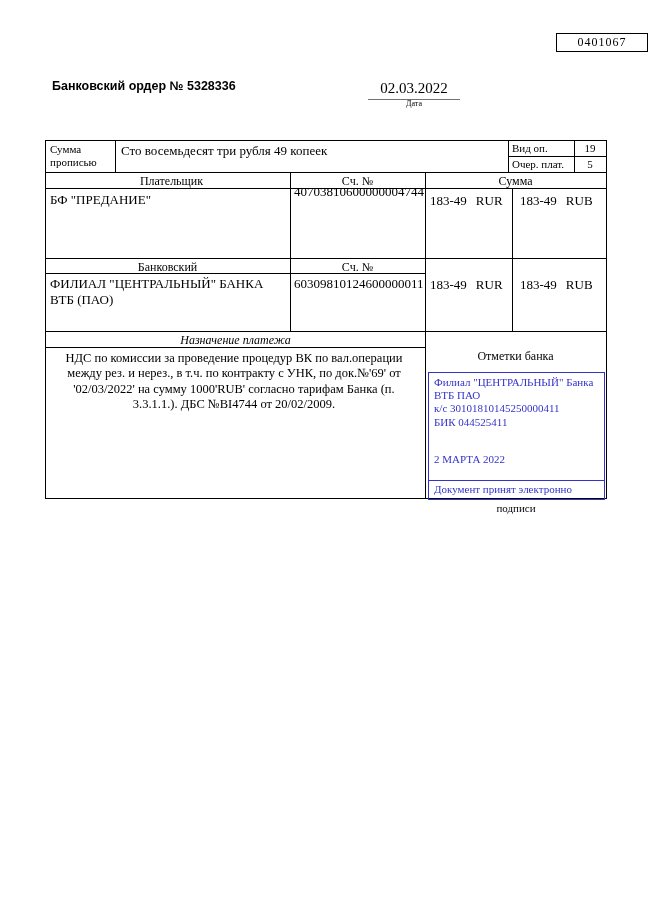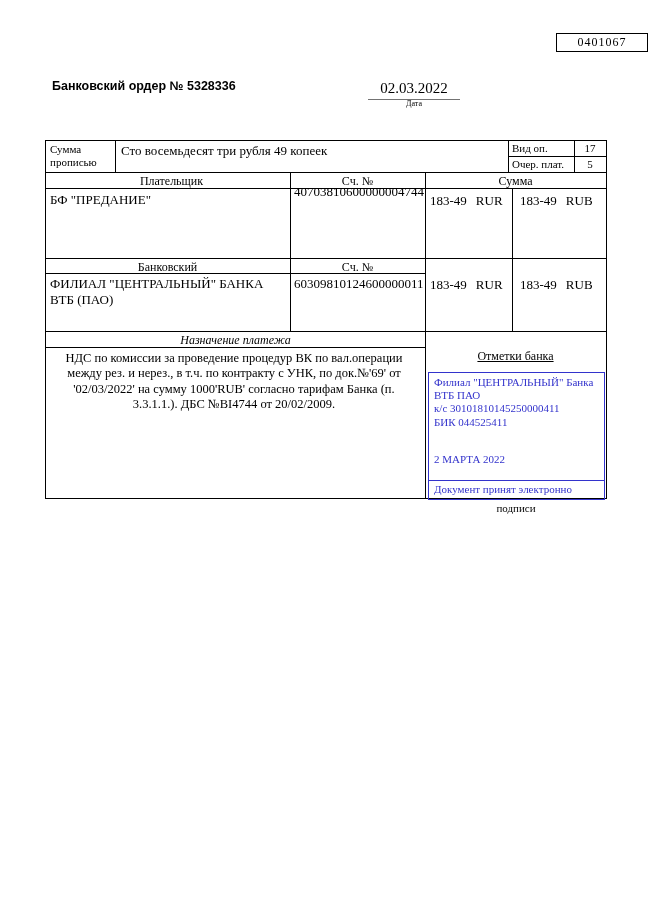--- a/index.html
+++ b/index.html
@@ -78,21 +78,21 @@
   <div class="line vl" style="left:425px; top:172px; height:327px;"></div>
   <div class="line vl" style="left:512px; top:188px; height:144px;"></div>
 
   <div class="abs t11" style="left:50px; top:143px; width:62px;">
     <div>Сумма</div>
     <div>прописью</div>
   </div>
   <div class="abs t13" style="left:121px; top:143px; width:380px;">Сто восемьдесят три рубля 49 копеек</div>
 
   <div class="abs t11" style="left:512px; top:142px;">Вид оп.</div>
-  <div class="abs t11 ctr" style="left:574px; top:142px; width:32px;">17</div>
+  <div class="abs t11 ctr" style="left:574px; top:142px; width:32px;">19</div>
   <div class="abs t11" style="left:512px; top:158px;">Очер. плат.</div>
   <div class="abs t11 ctr" style="left:574px; top:158px; width:32px;">5</div>
 
   <div class="abs t12 ctr" style="left:45px; top:174px; width:245px;padding-left:8px;">Плательщик</div>
   <div class="abs t12 ctr" style="left:290px; top:174px; width:135px;">Сч. №</div>
   <div class="abs t12 ctr" style="left:425px; top:174px; width:181px;">Сумма</div>
 
   <div class="abs t13" style="left:50px; top:192px; width:235px;">БФ "ПРЕДАНИЕ"</div>
   <div class="abs t13" style="left:294px; top:184px;">40703810600000004744</div>
   <div class="abs amtpair" style="left:430px; top:193px;">
@@ -114,21 +114,21 @@
     <span>RUR</span>
   </div>
   <div class="abs amtpair" style="left:520px; top:277px;">
     <span>183-49</span>
     <span>RUB</span>
   </div>
 
   <div class="abs t12 ctr" style="left:45px; top:333px; width:381px;font-style:italic;">Назначение платежа</div>
   <div class="abs purpose-text" style="left:50px; top:351px;">НДС по комиссии за проведение процедур ВК по вал.операции между рез. и нерез., в т.ч. по контракту с УНК, по док.№'69' от '02/03/2022' на сумму 1000'RUB' согласно тарифам Банка (п. 3.3.1.1.). ДБС №BI4744 от 20/02/2009.</div>
 
-  <div class="abs t12 ctr" style="left:425px; top:349px; width:181px;text-decoration:underline;">Отметки банка</div>
+  <div class="abs t12 ctr" style="left:425px; top:349px; width:181px;">Отметки банка</div>
 
   <div class="abs stamp" style="left:428px; top:372px;">
     <div class="inner">
       <div>Филиал "ЦЕНТРАЛЬНЫЙ" Банка ВТБ ПАО</div>
       <div>к/с 30101810145250000411</div>
       <div>БИК 044525411</div>
       <div class="dt">2 МАРТА 2022</div>
     </div>
     <div class="footer">Документ принят электронно</div>
   </div>

